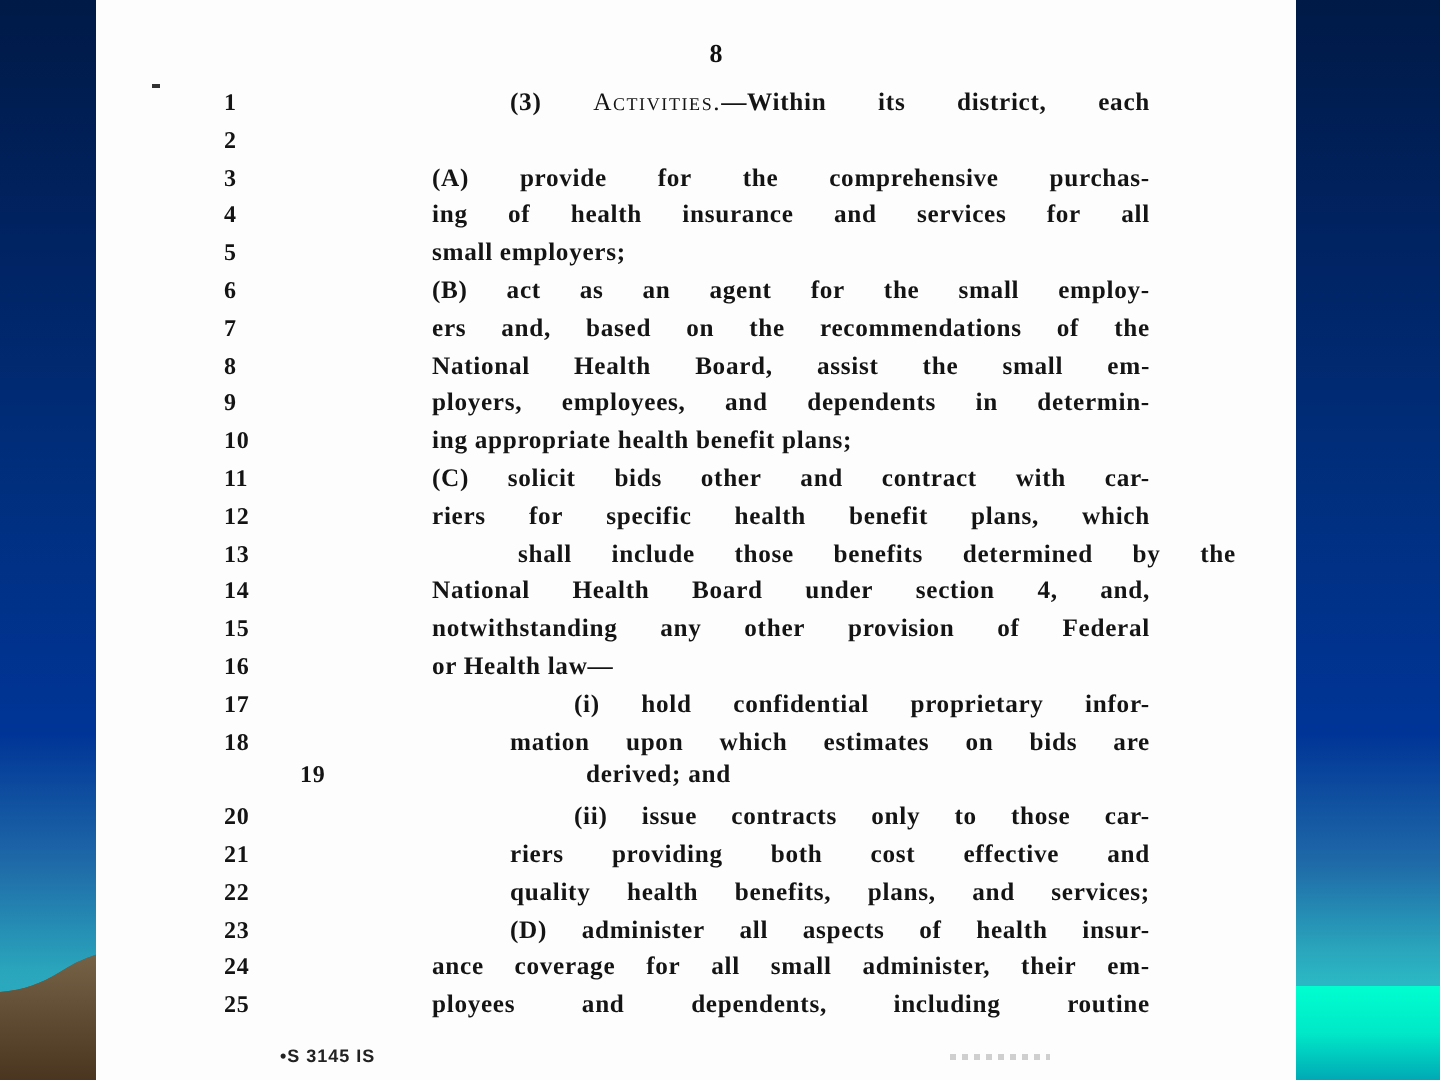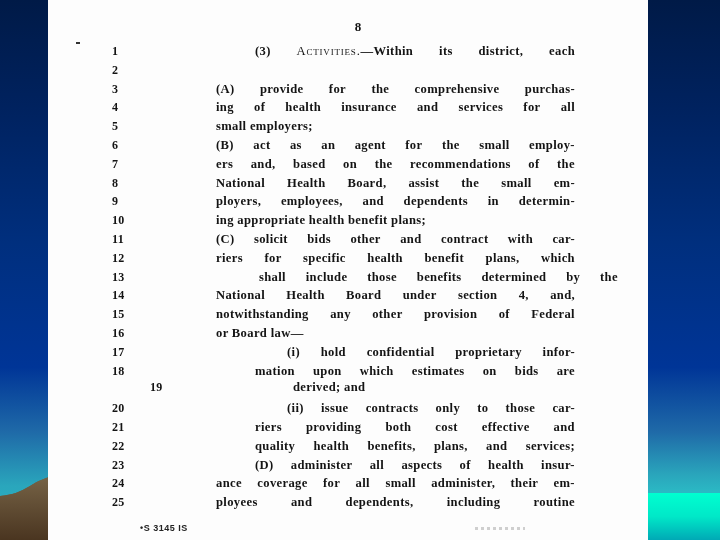--- a/index.html
+++ b/index.html
@@ -228,21 +228,21 @@
           <span>any</span>
           <span>other</span>
           <span>provision</span>
           <span>of</span>
           <span>Federal</span>
         </span>
       </div>
       <div class="line" style="top: 326px; padding-left: 12px;">
         <span class="ln">16</span>
         <span class="txt last" style="left: 168px; width: 359px;">
-          <span>or Board law—</span>
+          <span>or Health law—</span>
         </span>
       </div>
       <div class="line" style="top: 344.8px;">
         <span class="ln">17</span>
         <span class="txt" style="left: 239px; width: 288px;">
           <span>(i)</span>
           <span>hold</span>
           <span>confidential</span>
           <span>proprietary</span>
           <span>infor-</span>

